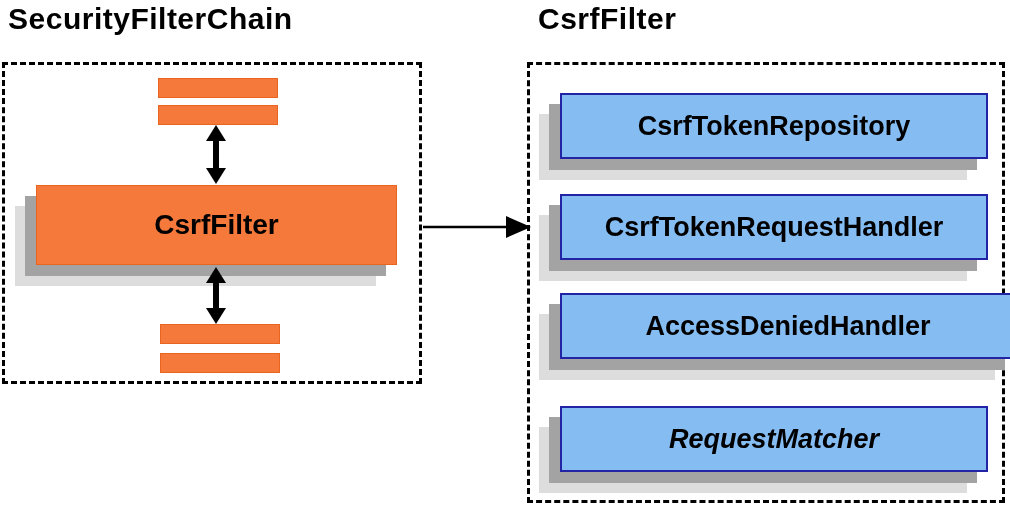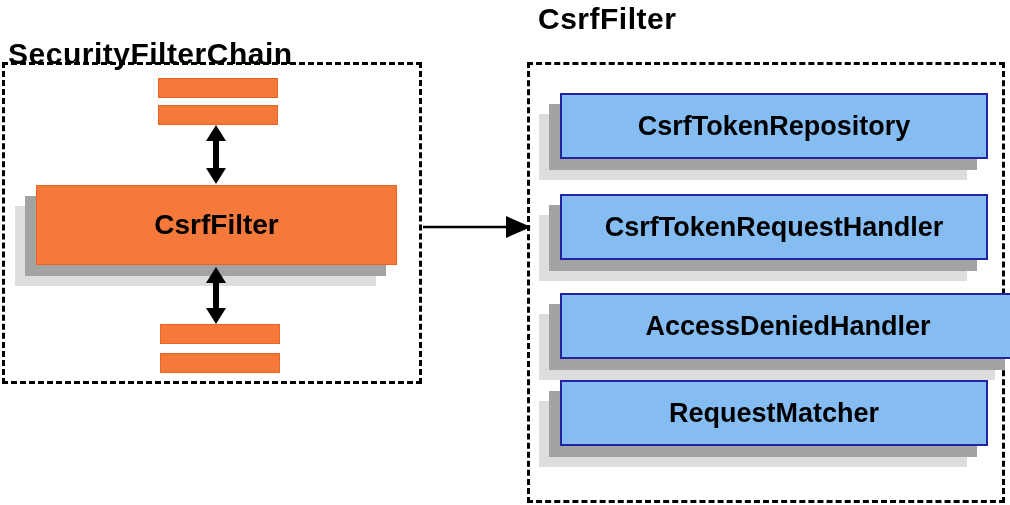--- a/index.html
+++ b/index.html
@@ -10,21 +10,21 @@
   }
   html,body{margin:0;padding:0;background:#ffffff;}
   .canvas{
     position:relative; width:1010px; height:505px; background:#ffffff;
     font-family:"Liberation Sans", sans-serif; overflow:hidden;
   }
   .title{
     position:absolute; top:2px; font-size:30px; font-weight:bold; color:#000;
     white-space:nowrap; letter-spacing:0.5px;
   }
-  .title-left{left:8px;margin-top:35px;}
+  .title-left{left:8px;}
   .title-right{left:538px;}
   .panel{
     position:absolute; border:3px dashed var(--line); box-sizing:border-box;
     background:transparent;
   }
   .panel-left{left:2px; top:62px; width:420px; height:322px;}
   .panel-right{left:527px; top:62px; width:478px; height:441px;}
   .bar{
     position:absolute; width:120px; height:20px;
     background:var(--orange); border:1px solid var(--orange-border);
@@ -51,21 +51,21 @@
   }
   .face-blue{
     background:var(--blue); border:2px solid var(--blue-border);
     font-size:27px;
   }
   .csrf-stack{left:31px; top:120px; width:361px; height:80px;}
   .comp{left:30px; width:428px; height:66px;}
   .comp0{top:28px;border-radius:9px;}
   .comp1{top:129px;}
   .comp2{top:228px;padding-left:28px;}
-  .comp3{top:315px;}
+  .comp3{top:341px;font-style:italic;}
   .varrow{position:absolute; left:198px; width:26px;}
   .varrow1{top:60px; height:59px;}
   .varrow2{top:202px; height:57px;}
   .harrow{position:absolute; left:420px; top:212px; width:112px; height:30px;}
 </style>
 </head>
 <body>
 
 <div class="canvas">
 

